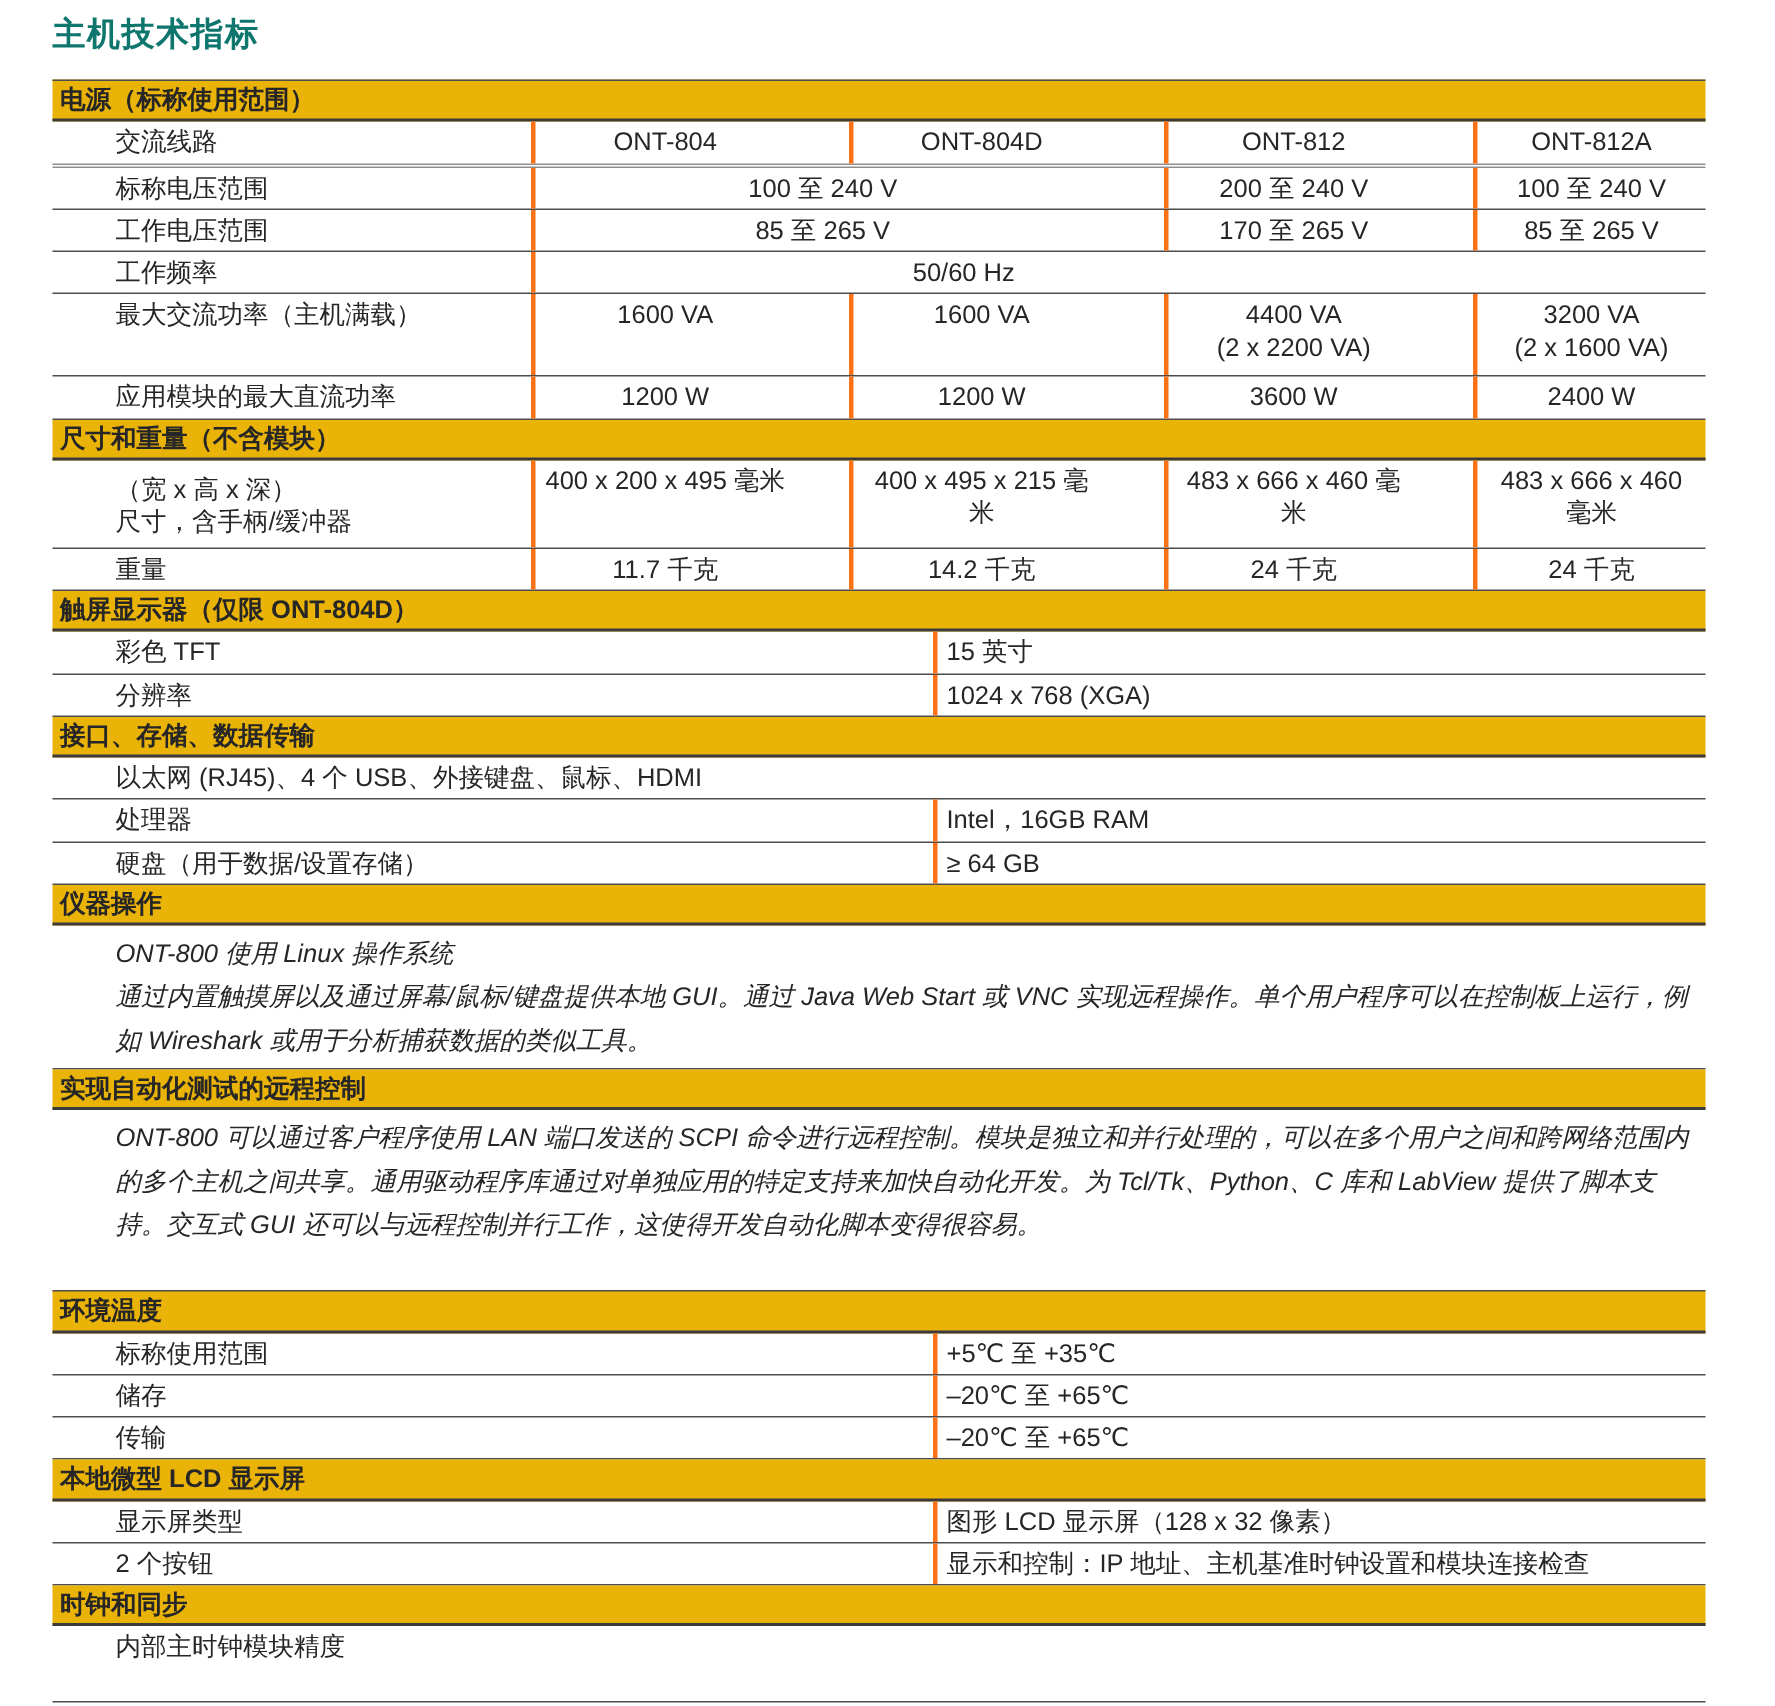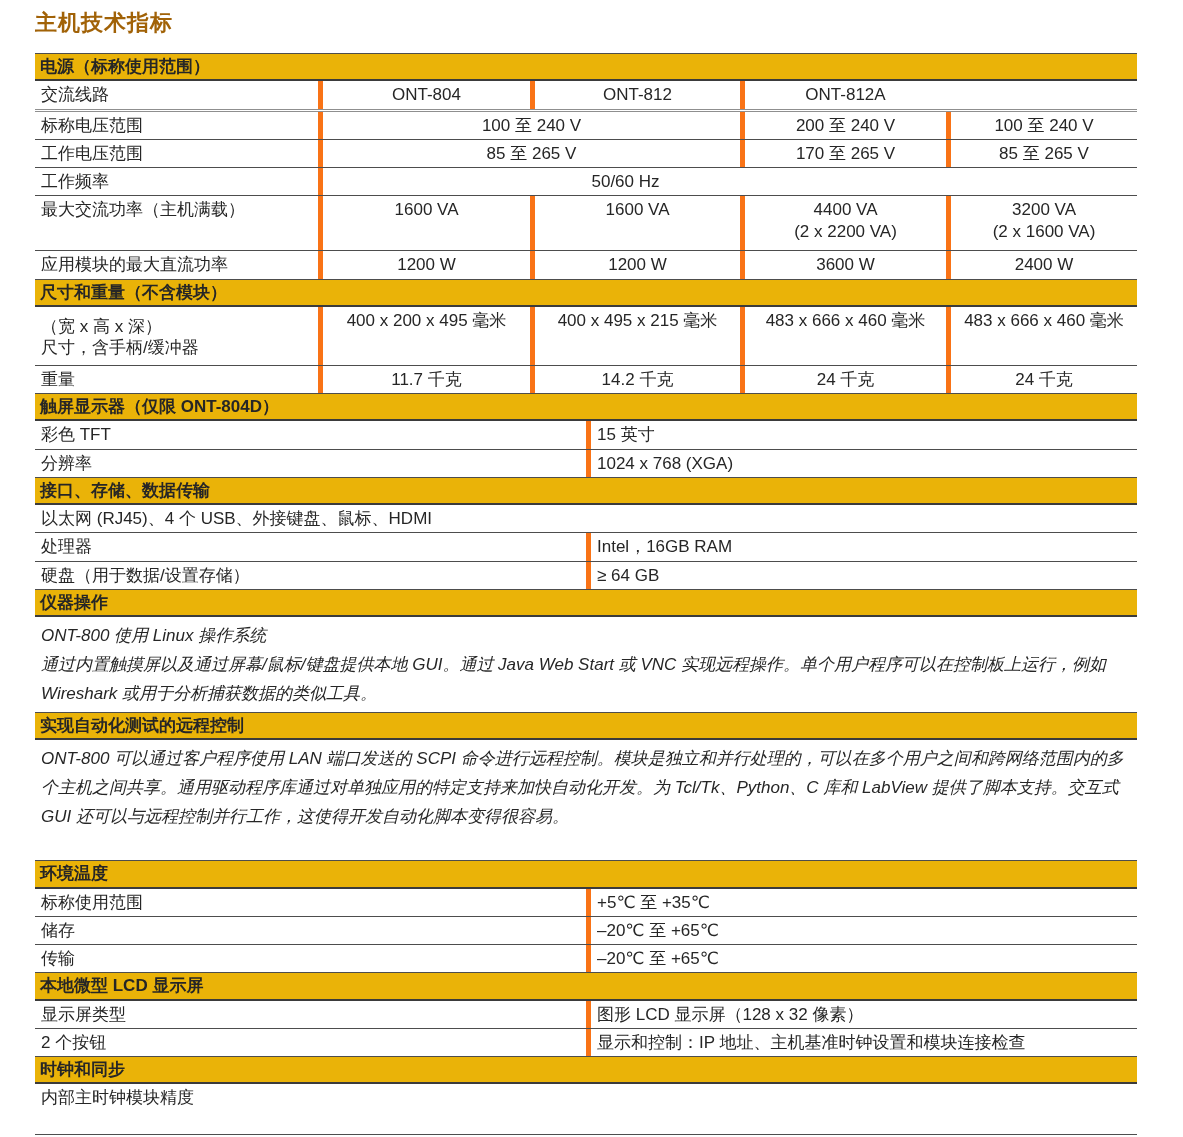--- a/index.html
+++ b/index.html
@@ -1,28 +1,28 @@
 <!DOCTYPE html>
 <html><head>
 <meta charset="utf-8">
 <style>
   html,body{margin:0;padding:0;background:#ffffff;}
   body{font-family:"Liberation Sans","DejaVu Sans",sans-serif;color:#262626;}
   .page{position:relative;width:1183px;height:1137px;overflow:hidden;background:#fff;}
   .doc{position:absolute;left:35px;top:8px;width:1102px;}
-  .title{font-size:22px;font-weight:bold;color:#a16207;margin:0 0 15px 0;letter-spacing:1px;}
+  .title{font-size:22px;font-weight:bold;color:#0f766e;margin:0 0 15px 0;letter-spacing:1px;}
   .spec{width:1102px;font-size:17px;line-height:1.25;}
   .sec{background:#eab308;font-weight:bold;padding:2px 5px;border-bottom:2px solid #3b3b3b;min-height:20px;}
   .sec.first{border-top:1px solid #4d4d4d;}
   .row{display:grid;border-bottom:1px solid #4d4d4d;}
   .g5{grid-template-columns:283px 212px 210px 206px 191px;}
   .g2{grid-template-columns:551px 551px;}
   .g1{grid-template-columns:1102px;font-style:italic;}
-  .cell{padding:3px 6px;min-height:21px;}
-  .g5 .cell + .cell, .g2 .cell + .cell{border-left:5px solid #f97316;}
+  .cell{padding:3px 6px;min-height:21px;margin-left:36px;}
+  .g5 .cell + .cell, .g2 .cell + .cell{border-left:3px solid #f97316;}
   .c{text-align:center;}
   .model{border-bottom:3px double #8f8f8f;}
   .tall{min-height:50px;}
   .xtall{min-height:54px;}
   .shiftL{padding-right:215px;}
   .para{line-height:29px;padding:4px 6px;}
   .para p{margin:0;}
   .noline{border-bottom:none;}
   .gap{height:25px;}
   .sub{display:block;}
@@ -35,20 +35,21 @@
 
     <h1 class="title">主机技术指标</h1>
 
     <div class="spec">
 
       <div class="sec first">电源（标称使用范围）</div>
 
       <div class="row g5 model">
         <div class="cell">交流线路</div>
         <div class="cell c">ONT-804</div>
+        <div class="cell c">ONT-804D</div>
         <div class="cell c">ONT-812</div>
         <div class="cell c">ONT-812A</div>
       </div>
 
       <div class="row g5">
         <div class="cell">标称电压范围</div>
         <div class="cell c" style="grid-column:span 2;">100 至 240 V</div>
         <div class="cell c">200 至 240 V</div>
         <div class="cell c">100 至 240 V</div>
       </div>

